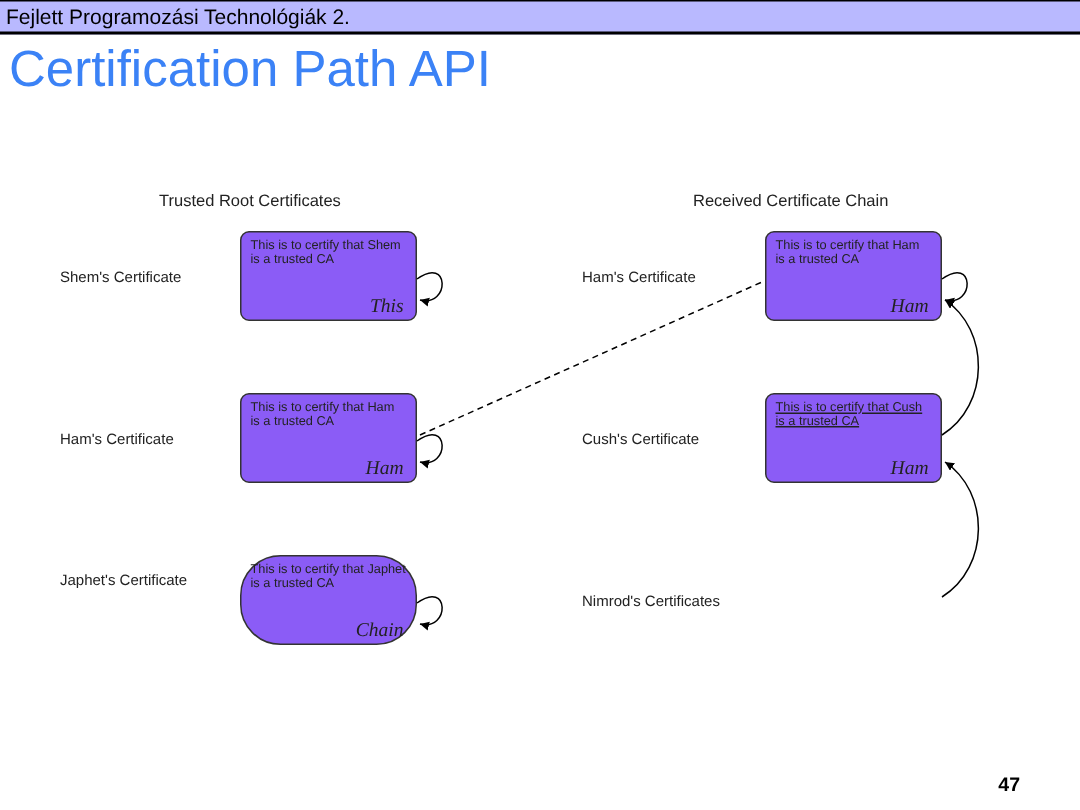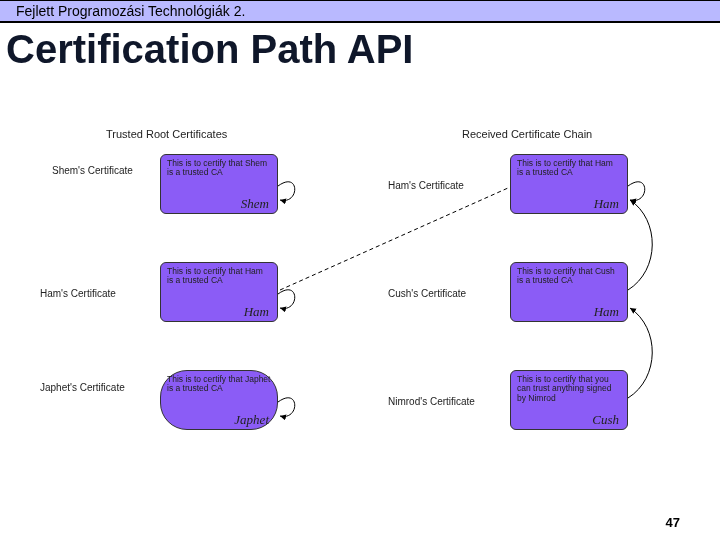--- a/index.html
+++ b/index.html
@@ -1,18 +1,18 @@
 <!DOCTYPE html>
 <html><head>
 <meta charset="utf-8">
 <style>
   * { box-sizing: border-box; }
   body { margin: 0; width: 720px; height: 540px; font-family: Arial, Helvetica, sans-serif; background: #fff; position: relative; overflow: hidden; }
-  .header-bar { background: #b9b9ff; border-top: 1px solid #000; border-bottom: 2px solid #000; padding: 2px 16px; font-size: 14px; color: #000; }
-  .title { font-size: 40px; padding: 4px 6px 2px 6px; color: #0f172a; font-weight: 700; }
+  .header-bar { background: #b9b9ff; border-top: 1px solid #000; border-bottom: 2px solid #000; padding: 2px 4px; font-size: 14px; color: #000; }
+  .title { font-size: 34px; padding: 4px 6px 2px 6px; color: #3b82f6; font-weight: 400; }
   .diagram { position: absolute; left: 0; top: 100px; width: 720px; height: 410px; padding-left: 44px; }
   .col-head { position: absolute; font-size: 11px; color: #222; }
   .row-label { position: absolute; font-size: 10px; color: #222; width: 100px; }
   .cert { position: absolute; width: 118px; height: 60px; border: 1px solid #333; border-radius: 6px; background: #8b5cf6; padding: 4px 6px 0 6px; font-size: 8.5px; line-height: 1.1; color: #222; }
   .cert .sig { position: absolute; bottom: 2px; right: 8px; font-family: "Brush Script MT","Comic Sans MS",cursive; font-size: 13px; font-style: italic; }
   .slide-num { position: absolute; right: 40px; bottom: 10px; font-size: 13px; font-weight: bold; }
   svg.overlay { position: absolute; left: 0; top: 0; width: 720px; height: 410px; pointer-events: none; }
 </style>
 </head>
 <body>
@@ -20,52 +20,48 @@
 <div class="header-bar">
   <span>Fejlett Programozási Technológiák 2.</span>
 </div>
 <div class="title">Certification Path API</div>
 
 <div class="diagram">
 
   <div class="col-head" style="left:106px; top:28px;">Trusted Root Certificates</div>
   <div class="col-head" style="left:462px; top:28px;text-align:right;">Received Certificate Chain</div>
 
-  <div class="row-label" style="left:40px; top:65px;margin-left:12px;">Shem's Certificate</div>
+  <div class="row-label" style="left:40px; top:80px;">Shem's Certificate</div>
   <div class="row-label" style="left:40px; top:188px;">Ham's Certificate</div>
   <div class="row-label" style="left:40px; top:282px;">Japhet's Certificate</div>
 
   <div class="row-label" style="left:388px; top:80px;">Ham's Certificate</div>
   <div class="row-label" style="left:388px; top:188px;">Cush's Certificate</div>
-  <div class="row-label" style="left:388px; top:296px;">Nimrod's Certificate</div>
+  <div class="row-label" style="left:388px; top:296px;">Nimrod's Certificates</div>
 
   <div class="cert" style="left:160px; top:54px;">
     <span>This is to certify that Shem is a trusted CA</span>
-    <span class="sig">Shem</span>
+    <span class="sig">This</span>
   </div>
   <div class="cert" style="left:160px; top:162px;">
     <span>This is to certify that Ham is a trusted CA</span>
     <span class="sig">Ham</span>
   </div>
   <div class="cert" style="left:160px; top:270px;border-radius:27px;">
     <span>This is to certify that Japhet is a trusted CA</span>
-    <span class="sig">Japhet</span>
+    <span class="sig">Chain</span>
   </div>
 
   <div class="cert" style="left:510px; top:54px;">
     <span>This is to certify that Ham is a trusted CA</span>
     <span class="sig">Ham</span>
   </div>
-  <div class="cert" style="left:510px; top:162px;">
+  <div class="cert" style="left:510px; top:162px;text-decoration:underline;">
     <span>This is to certify that Cush is a trusted CA</span>
     <span class="sig">Ham</span>
-  </div>
-  <div class="cert" style="left:510px; top:270px;">
-    <span>This is to certify that you can trust anything signed by Nimrod</span>
-    <span class="sig">Cush</span>
   </div>
 
   <svg class="overlay">
     <defs>
       <marker id="ah" markerWidth="8" markerHeight="8" refX="6" refY="3" orient="auto">
         <path d="M0,0 L6,3 L0,6 Z" fill="#000"></path>
       </marker>
     </defs>
 
     <path d="M278,86 C300,70 300,105 280,100" fill="none" stroke="#000" stroke-width="1" marker-end="url(#ah)"></path>

